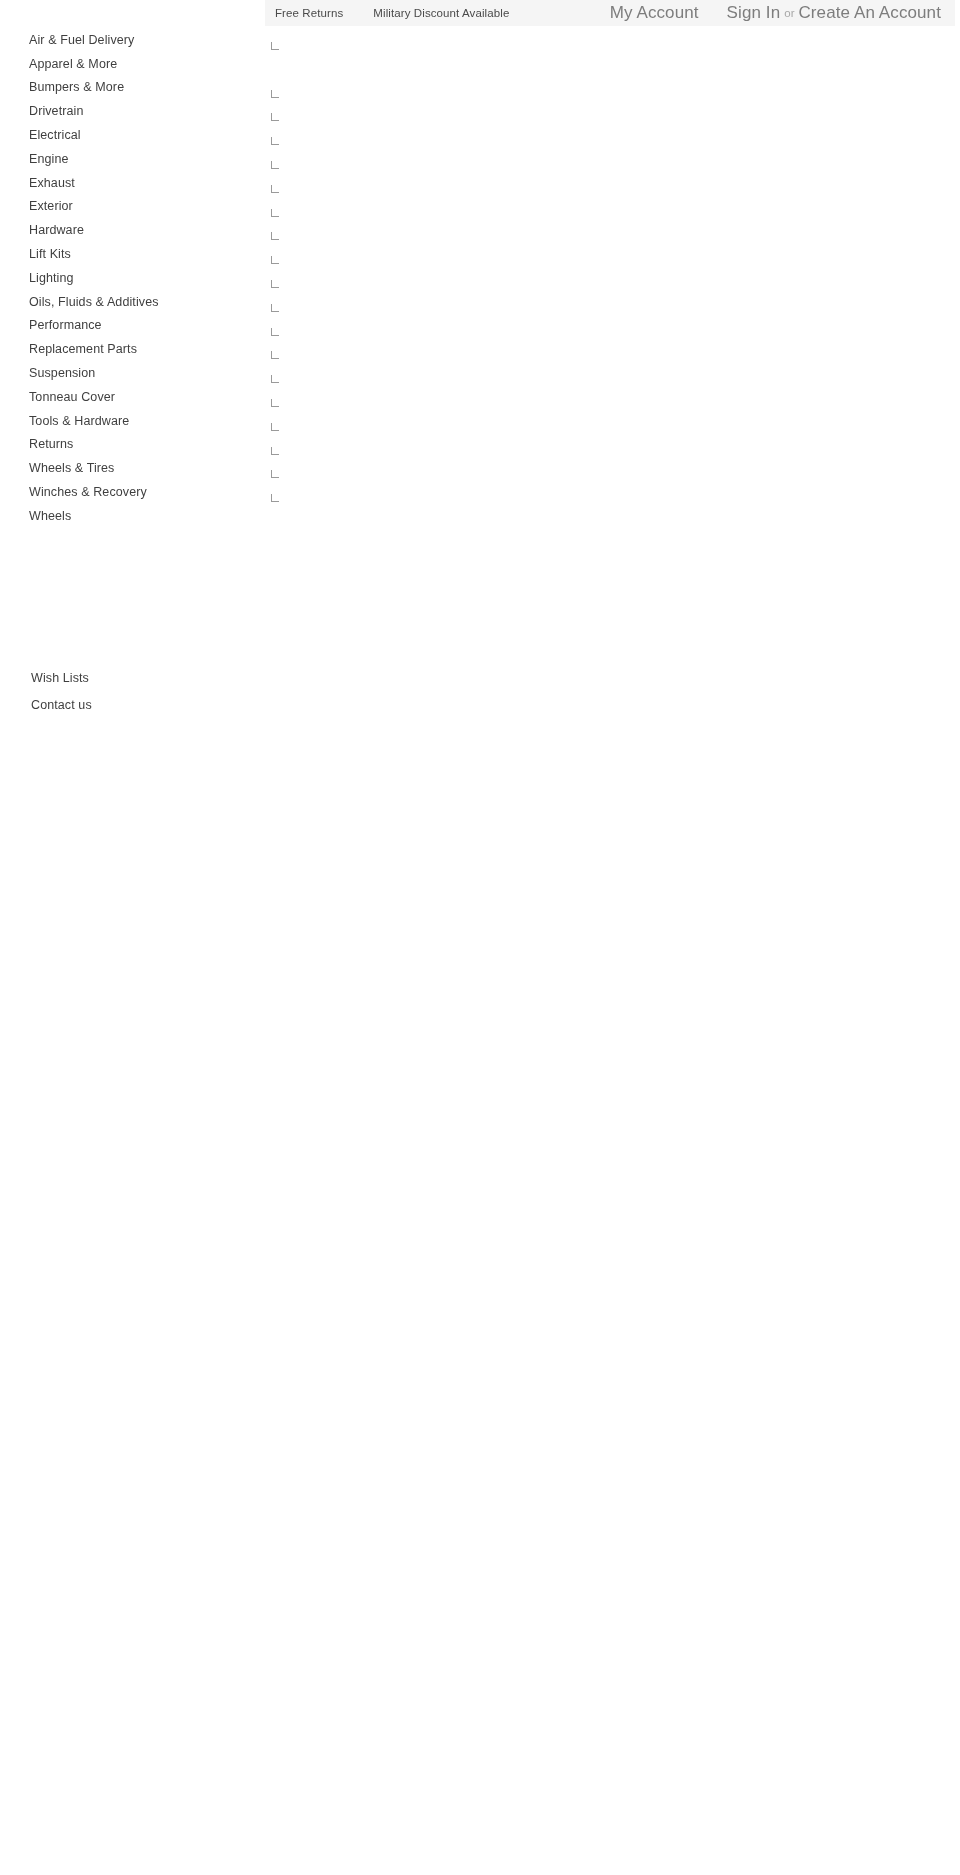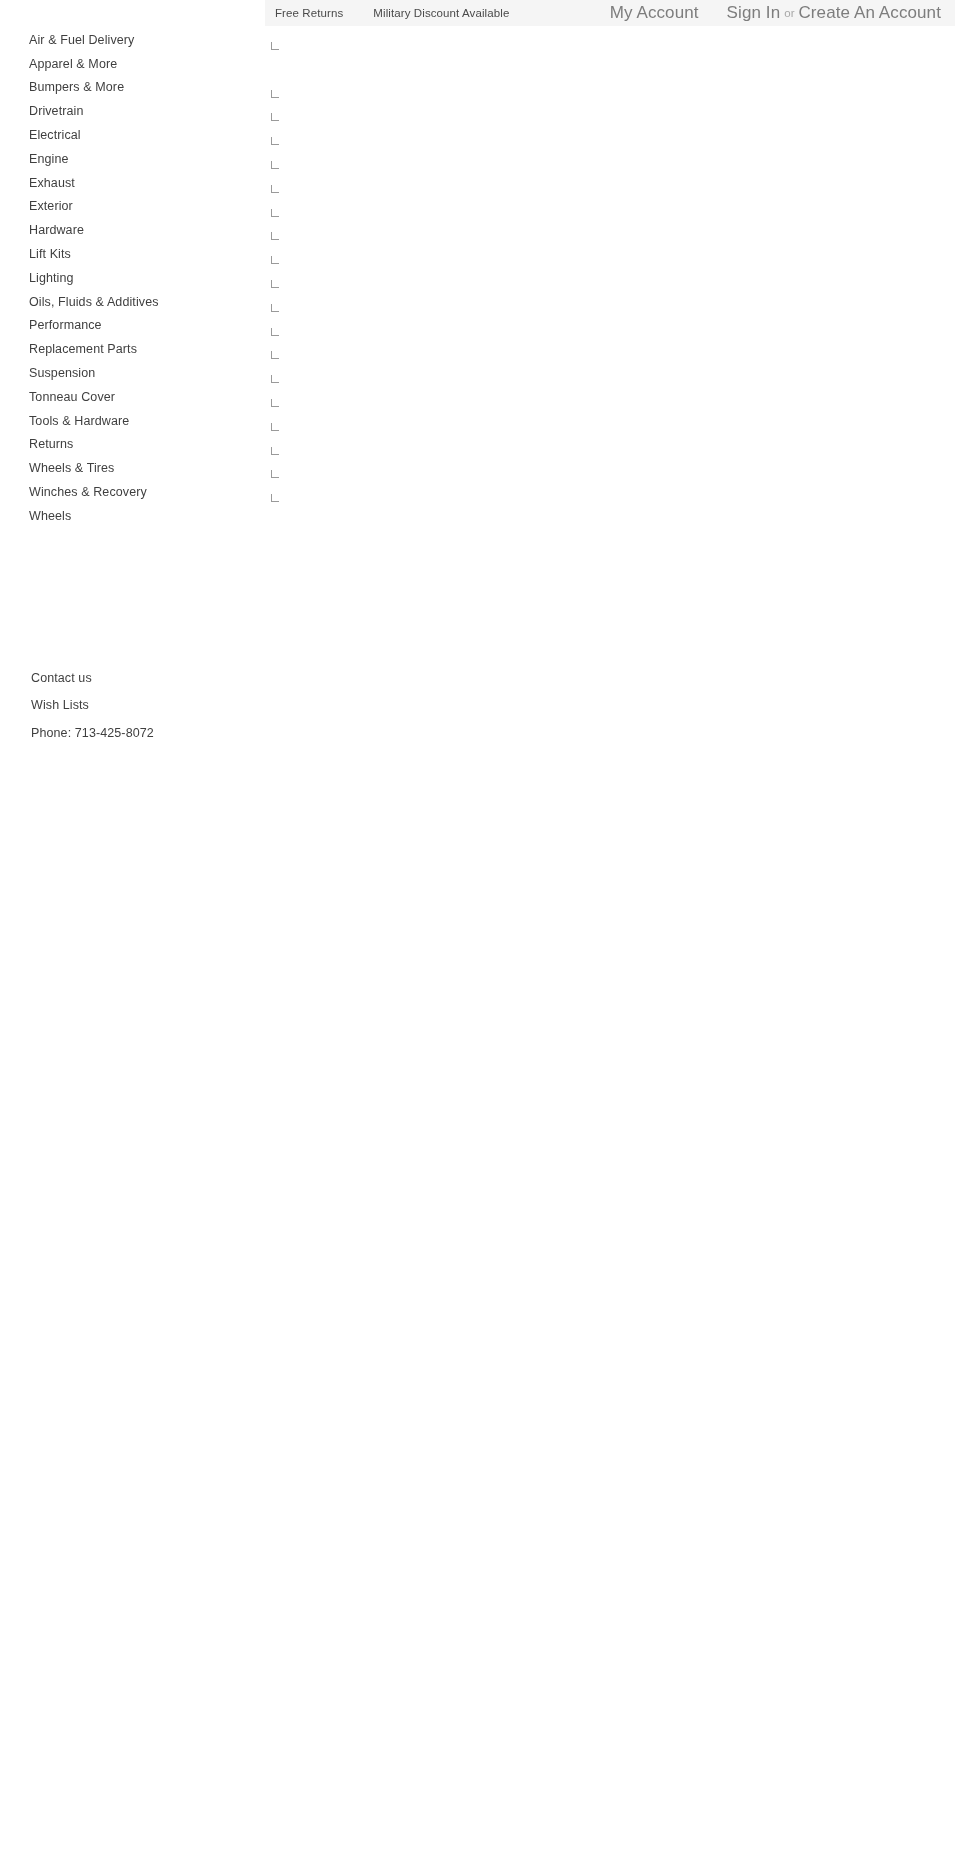--- a/index.html
+++ b/index.html
@@ -228,21 +228,18 @@
       <a class="nav-link">Winches &amp; Recovery</a>
       <span class="nav-caret"></span>
     </li>
     <li class="nav-item">
       <a class="nav-link">Wheels</a>
     </li>
   </ul>
 
 <ul class="util-links" id="util-links">
     <li class="util-item">
+      <a class="util-link">Wish Lists</a>
+    </li>
+    <li class="util-item">
       <a class="util-link">Contact us</a>
     </li>
-    <li class="util-item">
-      <a class="util-link">Wish Lists</a>
-    </li>
-    <li class="util-item">
-      <a class="util-link">Phone: 713-425-8072</a>
-    </li>
   </ul>
 
 </body></html>

